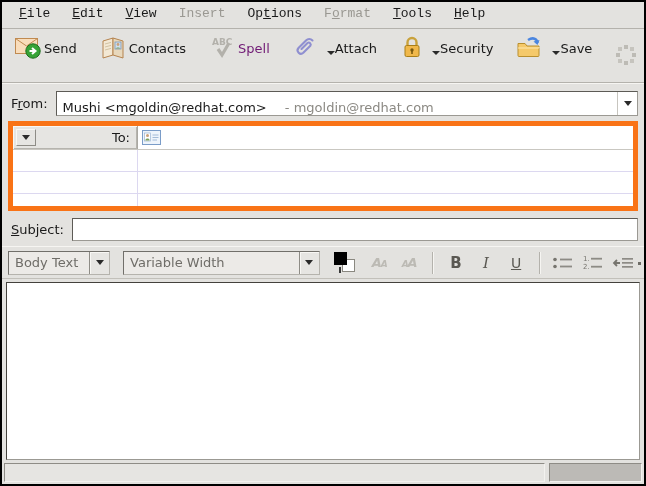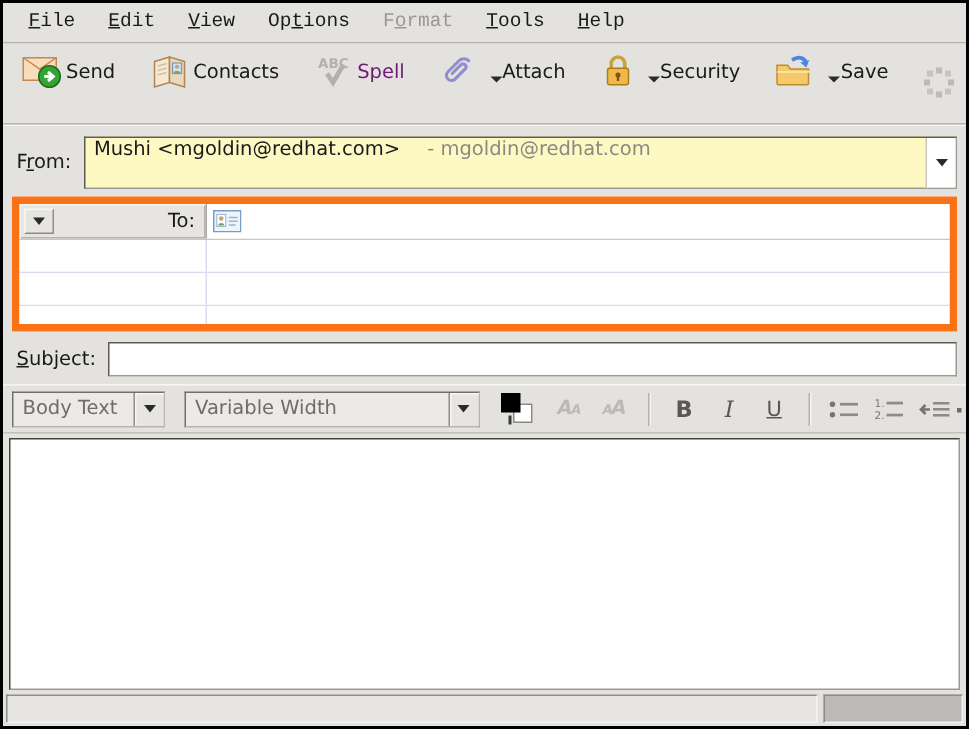--- a/index.html
+++ b/index.html
@@ -47,22 +47,22 @@
     border-top: 4px solid #2a2a2a;
   }
   .throbber { position: absolute; right: 16px; top: 24px; width: 4px; height: 4px; background: transparent;
     box-shadow: 8px 0 0 #bdbbb5, 6px 6px 0 #c6c4be, 0 8px 0 #bdbbb5, -6px 6px 0 #c6c4be,
                 -8px 0 0 #bdbbb5, -6px -6px 0 #c6c4be, 0 -8px 0 #bdbbb5, 6px -6px 0 #c6c4be; }
 
   
   .from-row { display: flex; align-items: center; margin: 8px 6px 0 6px; flex: none; }
   .field-label { padding: 0 8px 0 3px; white-space: nowrap; }
   .from-combo {
-    flex: 1; height: 35px; display: flex; align-items: flex-start;
-    background: #fef9c3;
+    flex: 1; height: 25px; display: flex; align-items: flex-end;
+    background: #ffffff;
     border: 1px solid; border-color: #5d5b56 #9b9993 #9b9993 #5d5b56;
   }
   .from-text { flex: 1; padding-left: 6px; white-space: nowrap; overflow: hidden; }
   .from-secondary { color: #8b8983; margin-left: 14px; }
   .combo-arrow-btn {
     width: 20px; align-self: stretch; display: flex; align-items: center; justify-content: center;
     background: #fff; border-left: 1px solid #c7c5bf;
   }
   .chev { width: 0; height: 0; border-left: 4px solid transparent; border-right: 4px solid transparent; border-top: 5px solid #2a2a2a; }
 
@@ -155,20 +155,21 @@
 </style>
 </head>
 <body>
 
 <div class="window">
 
   <div class="menubar">
     <div class="menu-item"><span><span></span><span class="accel">F</span><span>ile</span></span></div>
     <div class="menu-item"><span><span></span><span class="accel">E</span><span>dit</span></span></div>
     <div class="menu-item"><span><span></span><span class="accel">V</span><span>iew</span></span></div>
+    <div class="menu-item disabled"><span><span>Insert</span><span class="accel"></span><span></span></span></div>
     <div class="menu-item"><span><span>Op</span><span class="accel">t</span><span>ions</span></span></div>
     <div class="menu-item disabled"><span><span>F</span><span class="accel">o</span><span>rmat</span></span></div>
     <div class="menu-item"><span><span></span><span class="accel">T</span><span>ools</span></span></div>
     <div class="menu-item"><span><span></span><span class="accel">H</span><span>elp</span></span></div>
   </div>
 
   <div class="toolbar">
 
     <div class="tb-btn">
       <div class="tb-top">

